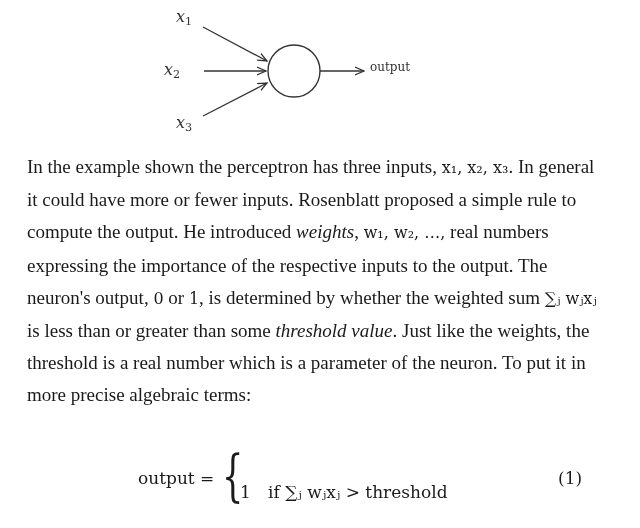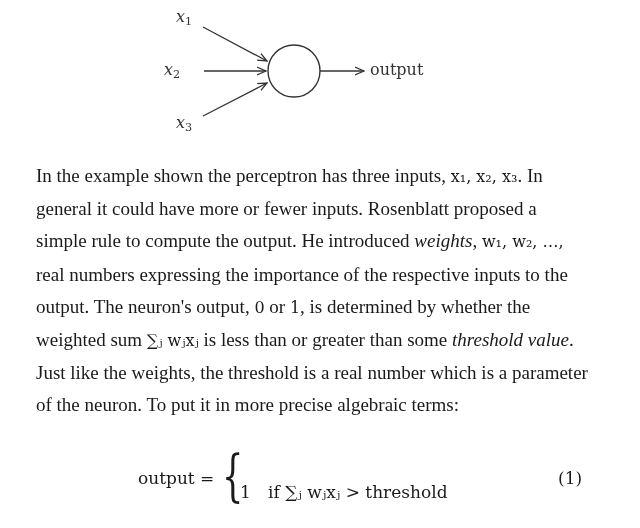--- a/index.html
+++ b/index.html
@@ -10,21 +10,21 @@
   }
   .diagram { position: absolute; left: 0; top: 0; width: 640px; height: 140px; }
   .diagram svg { position: absolute; left: 0; top: 0; }
   .var { font-family: "DejaVu Serif", serif; font-style: italic; }
   .sub { font-size: 0.7em; vertical-align: -0.25em; font-style: normal; }
   .dlabel { position: absolute; font-size: 16px; color: #333; text-align: center; }
   .article {
     position: absolute; left: 23px; top: 147px; width: 580px;
     font-size: 19px; line-height: 32.2px; color: #1a1a1a;
   }
-  .article p { margin: 13px; }
+  .article p { margin: 4px; }
   .article em { font-style: italic; }
   .math { font-family: "DejaVu Serif", serif; font-size: 16px; }
   .equation {
     position: absolute; left: 0; top: 446px; width: 623px; height: 64px;
     font-family: "DejaVu Serif", serif; font-size: 17px; color: #1a1a1a;
   }
   .eq-lhs { position: absolute; left: 138px; top: 22px; }
   .brace { position: absolute; left: 222px; top: 0px; font-size: 56px; line-height: 60px; font-weight: 200; transform: scaleX(0.6); transform-origin: left; }
   .case { position: absolute; left: 240px; white-space: nowrap; }
   .case.c1 { top: 6px; }
@@ -45,21 +45,21 @@
     </defs>
     <line x1="203" y1="27" x2="267" y2="61" stroke="#333" stroke-width="1.3" marker-end="url(#ah)"></line>
     <line x1="204" y1="71" x2="266" y2="71" stroke="#333" stroke-width="1.3" marker-end="url(#ah)"></line>
     <line x1="203" y1="116" x2="267" y2="83" stroke="#333" stroke-width="1.3" marker-end="url(#ah)"></line>
     <circle cx="294" cy="71" r="26" fill="#fff" stroke="#333" stroke-width="1.4"></circle>
     <line x1="320" y1="71" x2="364" y2="71" stroke="#333" stroke-width="1.3" marker-end="url(#ah)"></line>
   </svg>
   <span class="dlabel var" style="left:176px; top:7px;"><span>x</span><span class="sub">1</span></span>
   <span class="dlabel var" style="left:164px; top:60px;"><span>x</span><span class="sub">2</span></span>
   <span class="dlabel var" style="left:176px; top:113px;"><span>x</span><span class="sub">3</span></span>
-  <span class="dlabel" style="left:370px; top:60px; font-family:'DejaVu Serif', serif; font-size:16px;">output</span>
+  <span class="dlabel" style="left:370px; top:60px; font-family:'DejaVu Serif', serif; font-size:12px;">output</span>
 </div>
 
 <div class="article">
   <p><span>In the example shown the perceptron has three inputs, </span><span class="math">x₁, x₂, x₃</span><span>. In general it could have more or fewer inputs. Rosenblatt proposed a simple rule to compute the output. He introduced </span><em>weights</em><span>,</span> <span class="math">w₁, w₂, …,</span><span> real numbers expressing the importance of the respective inputs to the output. The neuron's output, </span><span class="math">0</span><span> or </span><span class="math">1</span><span>, is determined by whether the weighted sum </span><span class="math">∑ⱼ wⱼxⱼ</span><span> is less than or greater than some </span><em>threshold value</em><span>. Just like the weights, the threshold is a real number which is a parameter of the neuron. To put it in more precise algebraic terms:</span></p>
 </div>
 
 <div class="equation">
   <span class="eq-lhs">output =</span>
   <span class="brace">{</span>
   <div class="case c2">

